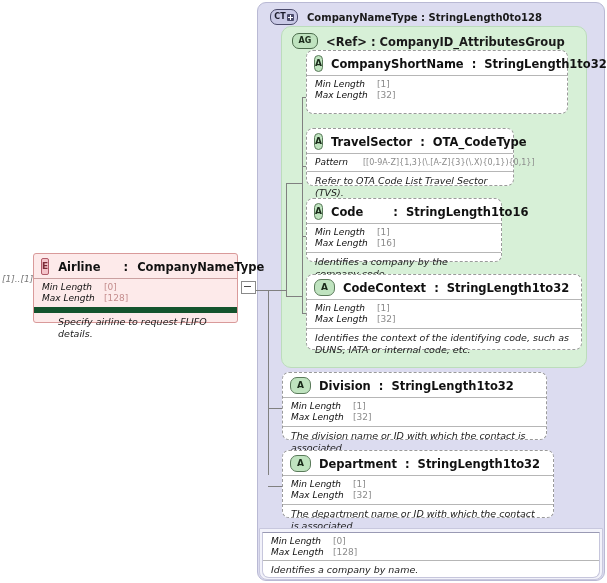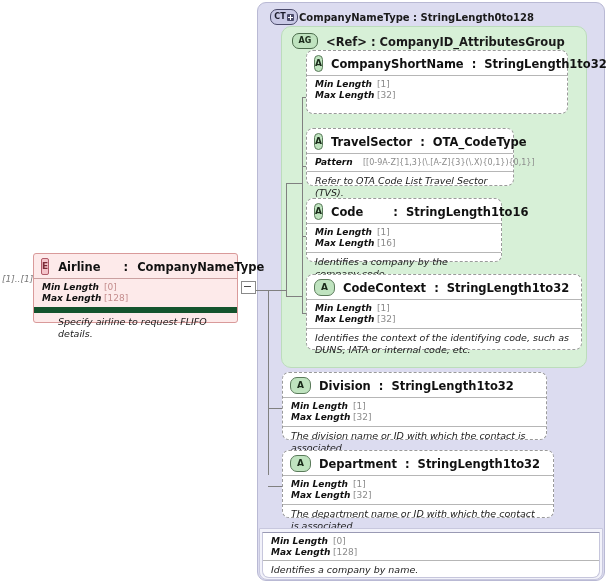--- a/index.html
+++ b/index.html
@@ -18,21 +18,21 @@
 
   
   .ct-box{
     left:257px;top:2px;width:348px;height:579px;
     background:#dcdcf0;
     border:1px solid #b9b9d4;
     border-radius:9px;
   }
   .ct-header{
     position:absolute;left:12px;top:4px;height:20px;
-    display:flex;align-items:center;gap:1px;
+    display:flex;align-items:center;gap:9px;
     white-space:nowrap;
   }
   .ct-title{
     font-size:10px;font-weight:bold;color:#1a1a1a;
     font-family:"DejaVu Sans","Liberation Sans",sans-serif;
     text-align:center;
   }
 
   
   .icon-ct{
@@ -113,21 +113,21 @@
   .facets{
     border-top:1px solid #b6b6b6;
     padding:3px 8px 3px 8px;
   }
   .facet-row{
     display:flex;align-items:baseline;
     font-size:9px;line-height:11px;
     white-space:nowrap;
   }
   .facet-label{
-    font-style:italic;font-weight:bold;color:#101010;
+    font-style:italic;font-weight:normal;color:#101010;
     width:62px;flex:0 0 62px;
     font-family:"DejaVu Sans","Liberation Sans",sans-serif;
   }
   .facet-label.wide{width:48px;flex:0 0 48px;}
   .facet-val{
     color:#8a8a8a;font-size:9px;
     font-family:"DejaVu Sans","Liberation Sans",sans-serif;
   }
   .doc{
     border-top:1px solid #b6b6b6;

